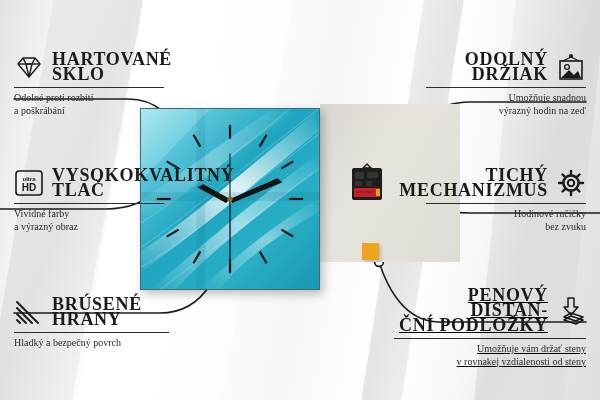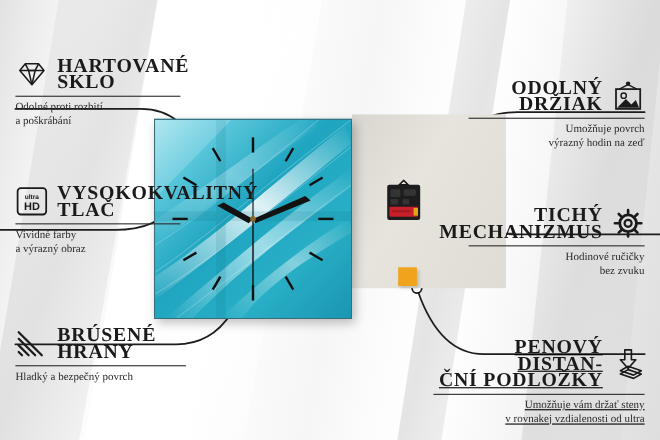--- a/index.html
+++ b/index.html
@@ -20,21 +20,21 @@
         #f7f7f7 78%, #ededed 86%, #e4e4e4 93%, #dedede 100%);
     overflow: hidden;
   }
   #streaks { position:absolute; left:0; top:0; width:600px; height:400px; }
 
   
   .feature { position: absolute; }
   .fhead {
     display: flex; align-items: center; gap: 8px;
   }
-  .feature.right .fhead { flex-direction: row-reverse; margin-top: 20px; }
+  .feature.right .fhead { flex-direction: row-reverse; }
   .ficon { width: 30px; height: 30px; flex: 0 0 30px; }
   .ftitle {
     font-family: "Liberation Serif", serif;
     font-weight: bold;
     font-size: 18px;
     letter-spacing: 0.7px;
     line-height: 15px;
     color: #1a1a1a;
     text-transform: uppercase;
   }
@@ -294,21 +294,21 @@
           <path d="M5,26 L13,18 L18,23 L22,19 L25,26 Z" fill="#1a1a1a"></path>
         </svg>
       </span>
       <span class="ftitle">
         <span>ODOLNÝ</span><br>
         <span>DRŽIAK</span>
       </span>
     </div>
     <div class="frule"></div>
     <div class="fdesc">
-      <span>Umožňuje povrch</span><br>
+      <span>Umožňuje snadnou</span><br>
       <span>výrazný hodin na zeď</span>
     </div>
   </div>
 
   <div class="feature right" style="right:14px; top:168px; width:160px;">
     <div class="fhead">
       <span class="ficon">
         <svg viewBox="0 0 30 30">
           <g fill="none" stroke="#1a1a1a" stroke-width="2.4" stroke-linecap="round">
             <path d="M15,3 v3 M15,24 v3 M3,15 h3 M24,15 h3 M6.5,6.5 l2.2,2.2 M21.3,21.3 l2.2,2.2 M23.5,6.5 l-2.2,2.2 M8.7,21.3 l-2.2,2.2"></path>
@@ -339,17 +339,17 @@
         </svg>
       </span>
       <span class="ftitle">
         <span>PENOVÝ DISTAN-</span><br>
         <span>ČNÍ PODLOŽKY</span>
       </span>
     </div>
     <div class="frule"></div>
     <div class="fdesc">
       <span>Umožňuje vám držať steny</span><br>
-      <span>v rovnakej vzdialenosti od ultra</span>
+      <span>v rovnakej vzdialenosti od steny</span>
     </div>
   </div>
 
 </div>
 
 </body></html>

